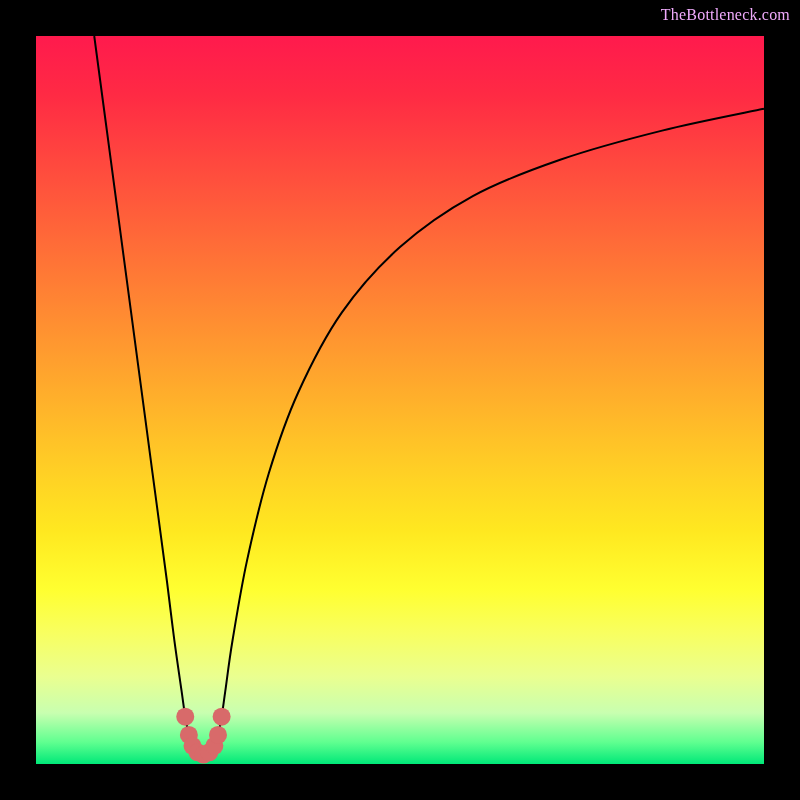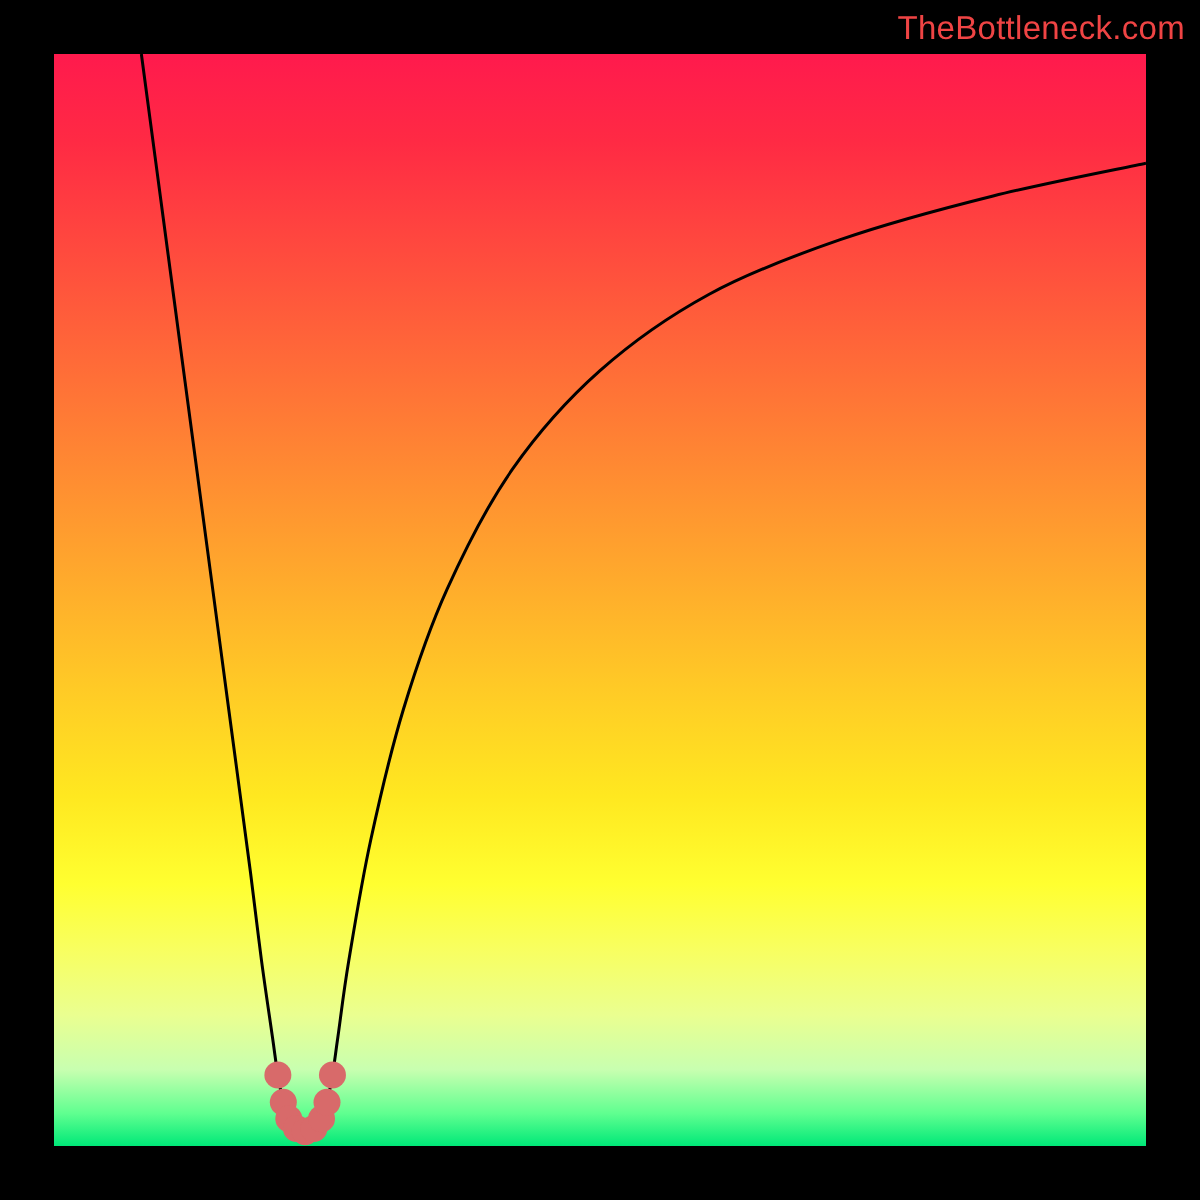--- a/index.html
+++ b/index.html
@@ -31,24 +31,25 @@
       #eaff90 88%,
       #c8ffb0 93%,
       #60ff90 97%,
       #00e878 100%
     );
   }
   .watermark {
     position: absolute;
     top: 6px;
     right: 10px;
-    color: #ef4444;
-    font-size: 22px;
+    color: #f0abfc;
+    font-size: 16px;
     letter-spacing: 0.2px;
     font-weight: 500;
+    font-family: Liberation Serif, serif;
   }
   svg.plot {
     position: absolute;
     left: 0;
     top: 0;
     width: 728px;
     height: 728px;
   }
   .curve {
     fill: none;

